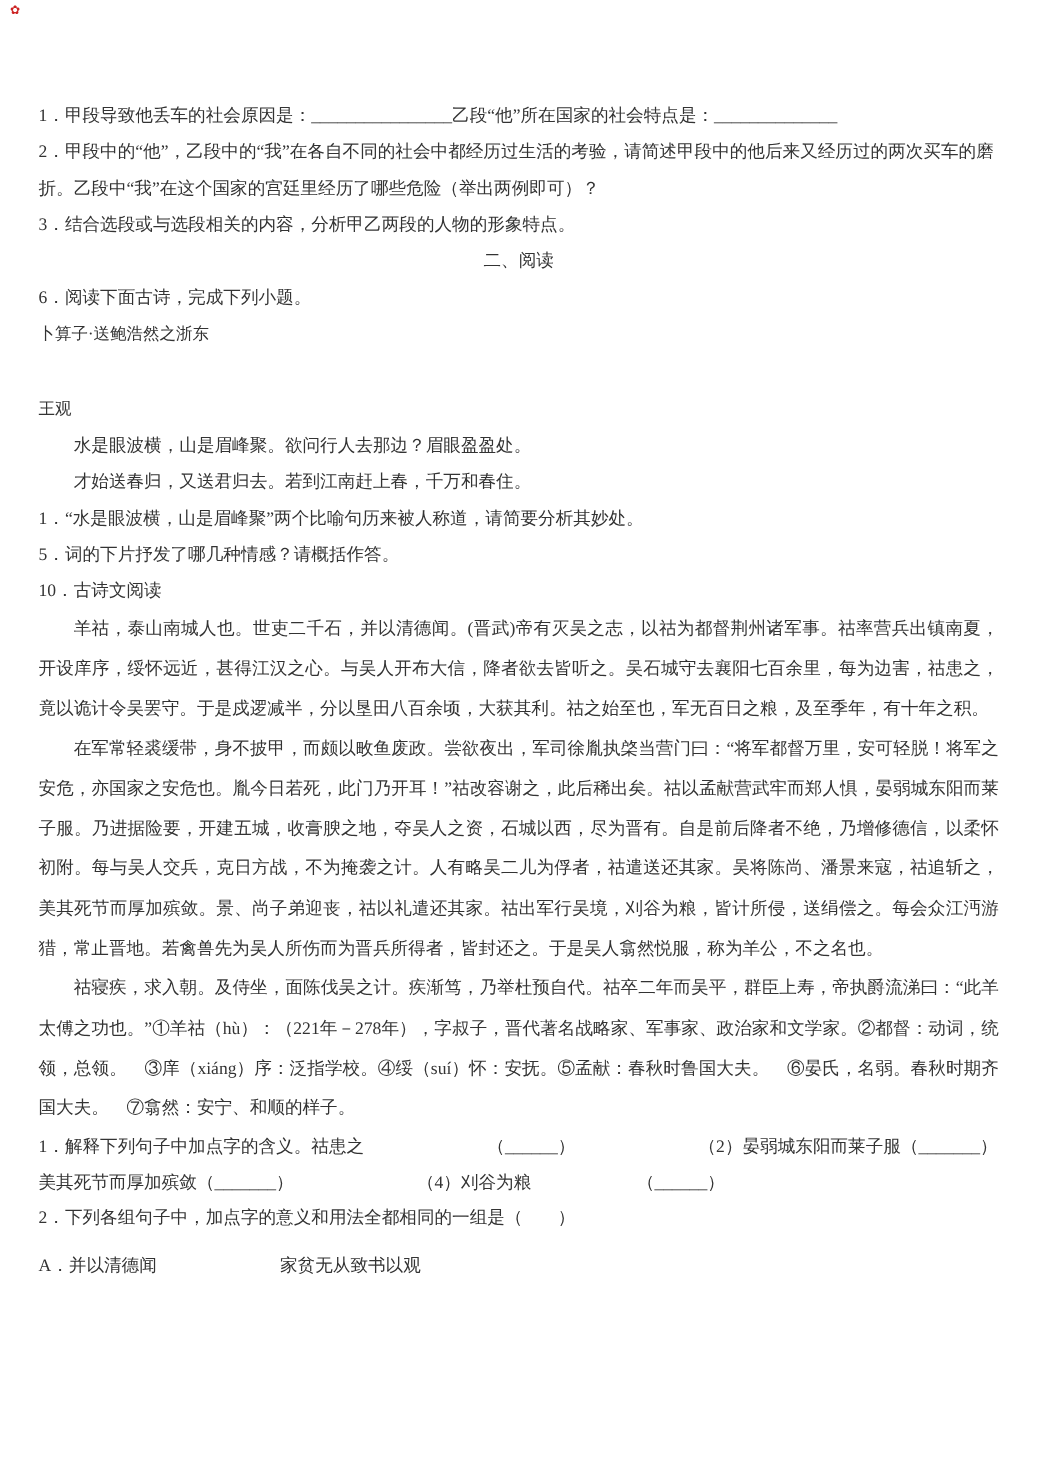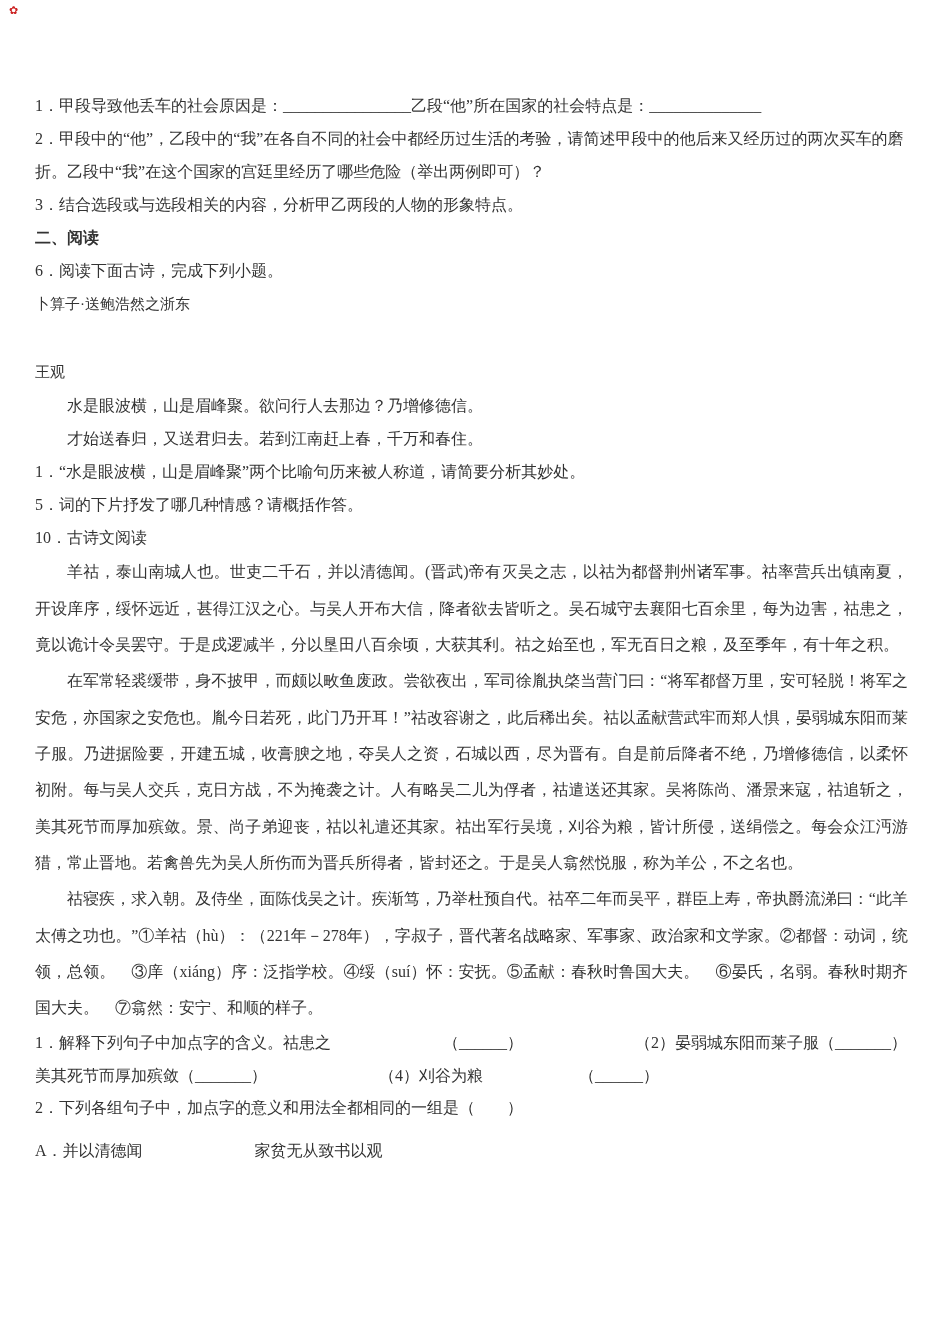--- a/index.html
+++ b/index.html
@@ -16,21 +16,21 @@
     position: absolute;
     top: 5px;
     left: 9px;
     color: #cc2222;
     font-size: 11px;
     line-height: 1;
   }
   .doc { padding: 90px 42px 40px 35px; }
   p { margin: 0; }
   .q       { line-height: 2.06; }
-  .heading { line-height: 2.06; font-weight: bold; }
+  .heading { line-height: 2.06; font-weight: normal; text-align: center; }
   .poem-title  { line-height: 2.15; font-size: 15px; }
   .poem-author { line-height: 2.25; font-size: 15px; margin-top: 36px; }
   .poem-line   { line-height: 2.06; text-indent: 2em; }
   .passage {
     line-height: 2.27;
     text-align: justify;
     text-justify: inter-ideograph;
     text-indent: 2em;
   }
   .blanks { line-height: 2.06; }
@@ -42,21 +42,21 @@
 <span class="corner-mark">✿</span>
 
 <main class="doc">
   <p class="q blanks">1．甲段导致他丢车的社会原因是：________________乙段“他”所在国家的社会特点是：______________</p>
   <p class="q">2．甲段中的“他”，乙段中的“我”在各自不同的社会中都经历过生活的考验，请简述甲段中的他后来又经历过的两次买车的磨折。乙段中“我”在这个国家的宫廷里经历了哪些危险（举出两例即可）？</p>
   <p class="q">3．结合选段或与选段相关的内容，分析甲乙两段的人物的形象特点。</p>
   <p class="heading">二、阅读</p>
   <p class="q">6．阅读下面古诗，完成下列小题。</p>
   <p class="poem-title">卜算子·送鲍浩然之浙东</p>
   <p class="poem-author">王观</p>
-  <p class="poem-line">水是眼波横，山是眉峰聚。欲问行人去那边？乃增修德信。</p>
+  <p class="poem-line">水是眼波横，山是眉峰聚。欲问行人去那边？眉眼盈盈处。</p>
   <p class="poem-line">才始送春归，又送君归去。若到江南赶上春，千万和春住。</p>
   <p class="q">1．“水是眼波横，山是眉峰聚”两个比喻句历来被人称道，请简要分析其妙处。</p>
   <p class="q">5．词的下片抒发了哪几种情感？请概括作答。</p>
   <p class="q">10．古诗文阅读</p>
   <p class="passage">羊祜，泰山南城人也。世吏二千石，并以清德闻。(晋武)帝有灭吴之志，以祜为都督荆州诸军事。祜率营兵出镇南夏，开设庠序，绥怀远近，甚得江汉之心。与吴人开布大信，降者欲去皆听之。吴石城守去襄阳七百余里，每为边害，祜患之，竟以诡计令吴罢守。于是戍逻减半，分以垦田八百余顷，大获其利。祜之始至也，军无百日之粮，及至季年，有十年之积。</p>
   <p class="passage">在军常轻裘缓带，身不披甲，而颇以畋鱼废政。尝欲夜出，军司徐胤执棨当营门曰：“将军都督万里，安可轻脱！将军之安危，亦国家之安危也。胤今日若死，此门乃开耳！”祜改容谢之，此后稀出矣。祜以孟献营武牢而郑人惧，晏弱城东阳而莱子服。乃进据险要，开建五城，收膏腴之地，夺吴人之资，石城以西，尽为晋有。自是前后降者不绝，乃增修德信，以柔怀初附。每与吴人交兵，克日方战，不为掩袭之计。人有略吴二儿为俘者，祜遣送还其家。吴将陈尚、潘景来寇，祜追斩之，美其死节而厚加殡敛。景、尚子弟迎丧，祜以礼遣还其家。祜出军行吴境，刈谷为粮，皆计所侵，送绢偿之。每会众江沔游猎，常止晋地。若禽兽先为吴人所伤而为晋兵所得者，皆封还之。于是吴人翕然悦服，称为羊公，不之名也。</p>
   <p class="passage">祜寝疾，求入朝。及侍坐，面陈伐吴之计。疾渐笃，乃举杜预自代。祜卒二年而吴平，群臣上寿，帝执爵流涕曰：“此羊太傅之功也。”①羊祜（hù）：（221年－278年），字叔子，晋代著名战略家、军事家、政治家和文学家。②都督：动词，统领，总领。　③庠（xiáng）序：泛指学校。④绥（suí）怀：安抚。⑤孟献：春秋时鲁国大夫。　⑥晏氏，名弱。春秋时期齐国大夫。　⑦翕然：安宁、和顺的样子。</p>
   <p class="q blanks">1．解释下列句子中加点字的含义。祜患之　　　　　　　（______）　　　　　　　（2）晏弱城东阳而莱子服（_______）美其死节而厚加殡敛（_______）　　　　　　　（4）刈谷为粮　　　　　　（______）</p>
   <p class="q">2．下列各组句子中，加点字的意义和用法全都相同的一组是（　　）</p>
   <p class="q option">A．并以清德闻　　　　　　　家贫无从致书以观</p>

